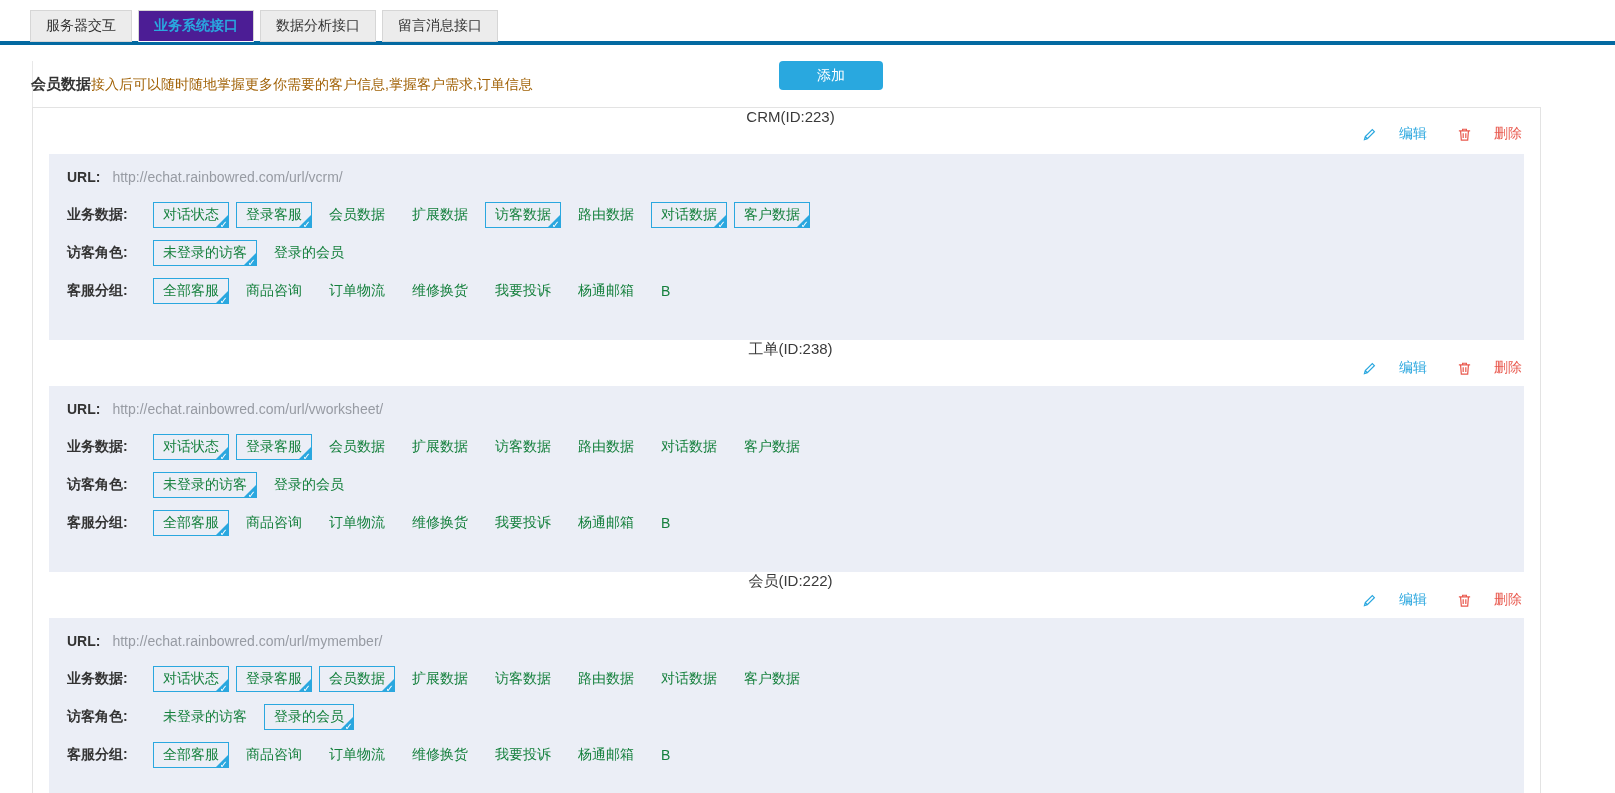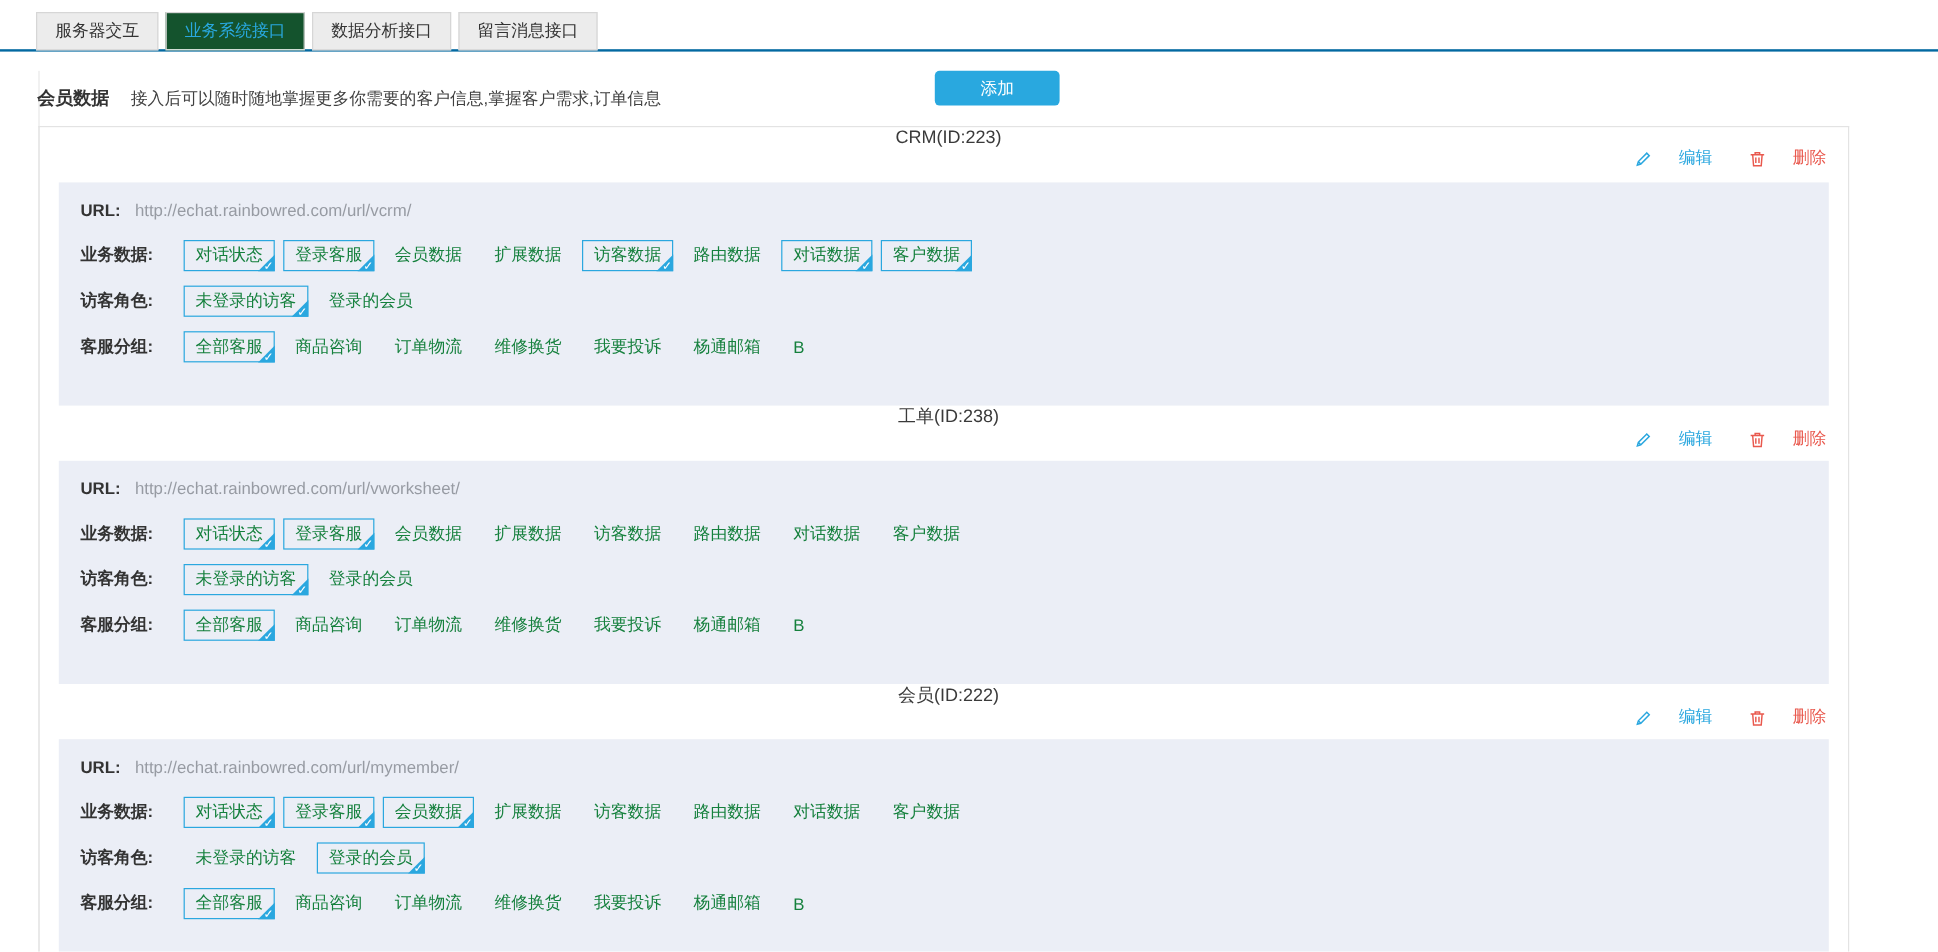--- a/index.html
+++ b/index.html
@@ -5,34 +5,34 @@
   * { margin:0; padding:0; box-sizing:border-box; }
   html,body { background:#fff; }
   body {
     width:1615px; height:793px; overflow:hidden; position:relative;
     font-family:"Liberation Sans","DejaVu Sans",sans-serif;
     font-size:14px; color:#333;
   }
   
   .tabbar {
     padding:10px 0 0 30px;
-    border-bottom:2px solid #0369a1;
+    border-bottom:4px solid #0369a1;
     display:flex; align-items:flex-end;
   }
   .tab {
     display:inline-block; padding:6px 15px; margin-right:6px; margin-bottom:-1px;
     background:#ececec; border:1px solid #d6d6d6; color:#333;
     font-size:14px; cursor:pointer; white-space:nowrap;
   }
-  .tab.active { background:#14532d; color:#29a8df; border-bottom-color:#fff; }
+  .tab.active { background:#4c1d95; color:#29a8df; border-bottom-color:#fff;font-weight:bold; }
   
   .panel { border-left:1px solid #e8e8e8; margin-left:32px; min-height:760px; }
   .header-row { position:relative; height:46px; margin-top:16px; }
   .list-title { font-weight:bold; font-size:15px; color:#333; margin-left:-2px; padding-top:14px; display:inline-block;}
-  .list-desc { color:#404040; font-size:14px; margin-left:18px; }
+  .list-desc { color:#a16207; font-size:14px; }
   .add-btn {
     position:absolute; left:746px; top:0; width:104px; height:29px;
     background:#29a8df; color:#fff; border:none; border-radius:4px;
     font-size:14px; font-family:inherit; cursor:pointer;
   }
   
   .list-container {
     margin-left:-1px; width:1509px; border:1px solid #e3e3e3; border-bottom:none;
     min-height:700px;
   }

